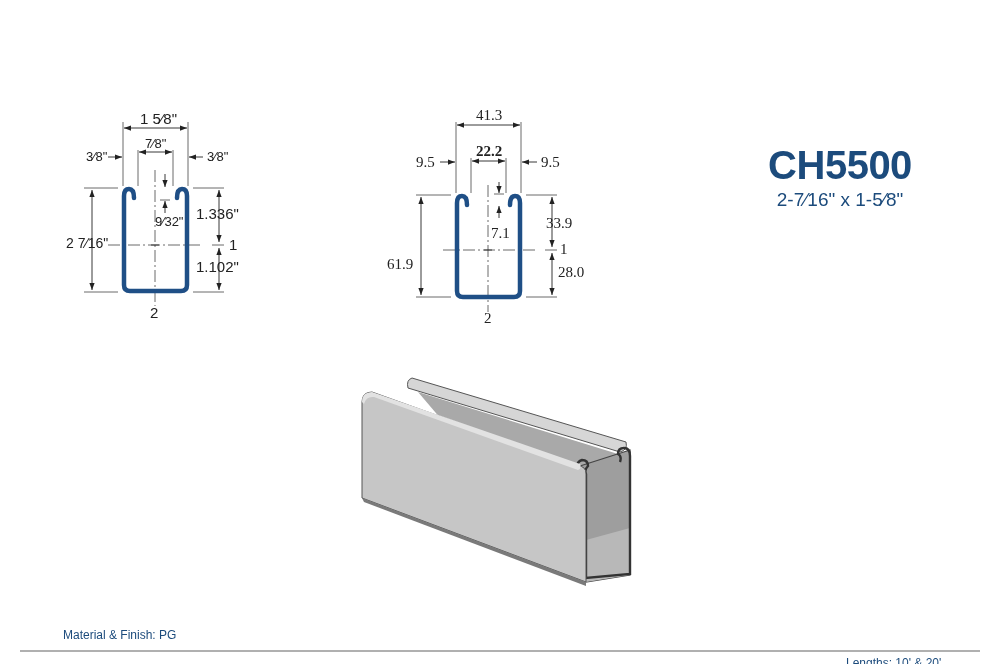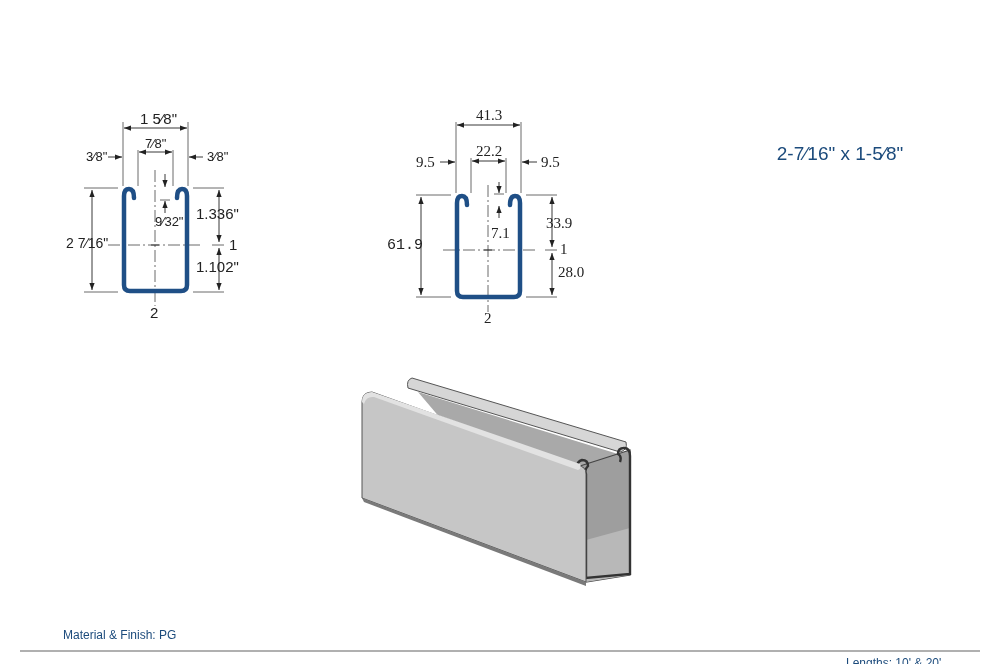--- a/index.html
+++ b/index.html
@@ -100,32 +100,33 @@
       <line x1="421" y1="197" x2="421" y2="295" marker-start="url(#bl)" marker-end="url(#br)"></line>
       <line x1="499" y1="182" x2="499" y2="193" marker-end="url(#br)"></line>
       <line x1="499" y1="218" x2="499" y2="206" marker-end="url(#br)"></line>
       <line x1="552" y1="197" x2="552" y2="247" marker-start="url(#bl)" marker-end="url(#br)"></line>
       <line x1="552" y1="253" x2="552" y2="295" marker-start="url(#bl)" marker-end="url(#br)"></line>
     </g>
     <path d="M467,205 Q467,196 462,196 Q457,196 457,203 L457,291 Q457,297 463,297 L514,297 Q520,297 520,291 L520,203 Q520,196 515,196 Q510,196 510,205" stroke="#1f4f86" stroke-width="4.5" fill="none" stroke-linecap="round"></path>
     <line x1="484" y1="250" x2="492" y2="250" stroke="#222" stroke-width="0.8"></line>
   </svg>
   <div class="abs dimtxt-serif" style="left:96px;top:107px;text-align:right;">41.3</div>
-  <div class="abs dimtxt-serif" style="left:96px;top:143px;">22.2</div>
+  <div class="abs dimtxt-serif" style="left:96px;top:143px;font-weight:bold;">22.2</div>
   <div class="abs dimtxt-serif" style="left:36px;top:154px;">9.5</div>
   <div class="abs dimtxt-serif" style="left:161px;top:154px;">9.5</div>
-  <div class="abs dimtxt-serif" style="left:7px;top:237px;font-family:Liberation Mono, monospace;">61.9</div>
+  <div class="abs dimtxt-serif" style="left:7px;top:256px;">61.9</div>
   <div class="abs dimtxt-serif" style="left:111px;top:225px;">7.1</div>
   <div class="abs dimtxt-serif" style="left:166px;top:215px;">33.9</div>
   <div class="abs dimtxt-serif" style="left:180px;top:241px;">1</div>
   <div class="abs dimtxt-serif" style="left:178px;top:264px;">28.0</div>
   <div class="abs dimtxt-serif" style="left:104px;top:310px;">2</div>
 </div>
 
 <div class="abs" style="left:730px;top:142px;width:220px;">
+  <div class="title" style="text-align:center;line-height:46px;">CH5500</div>
   <div class="spec" style="line-height:24px;">2-7⁄16" x 1-5⁄8"</div>
 </div>
 
 <div class="abs" style="left:350px;top:370px;width:300px;height:230px;">
   <svg width="300" height="230" viewBox="0 0 300 230">
 
     <path d="M62,8 Q56,10 58,18 L270,82 Q278,80 276,72 Z" fill="#d6d6d6" stroke="#555" stroke-width="1"></path>
 
     <path d="M68,22 L268,84 L268,172 L228,210 Z" fill="#a9a9a9" stroke="none"></path>
 

